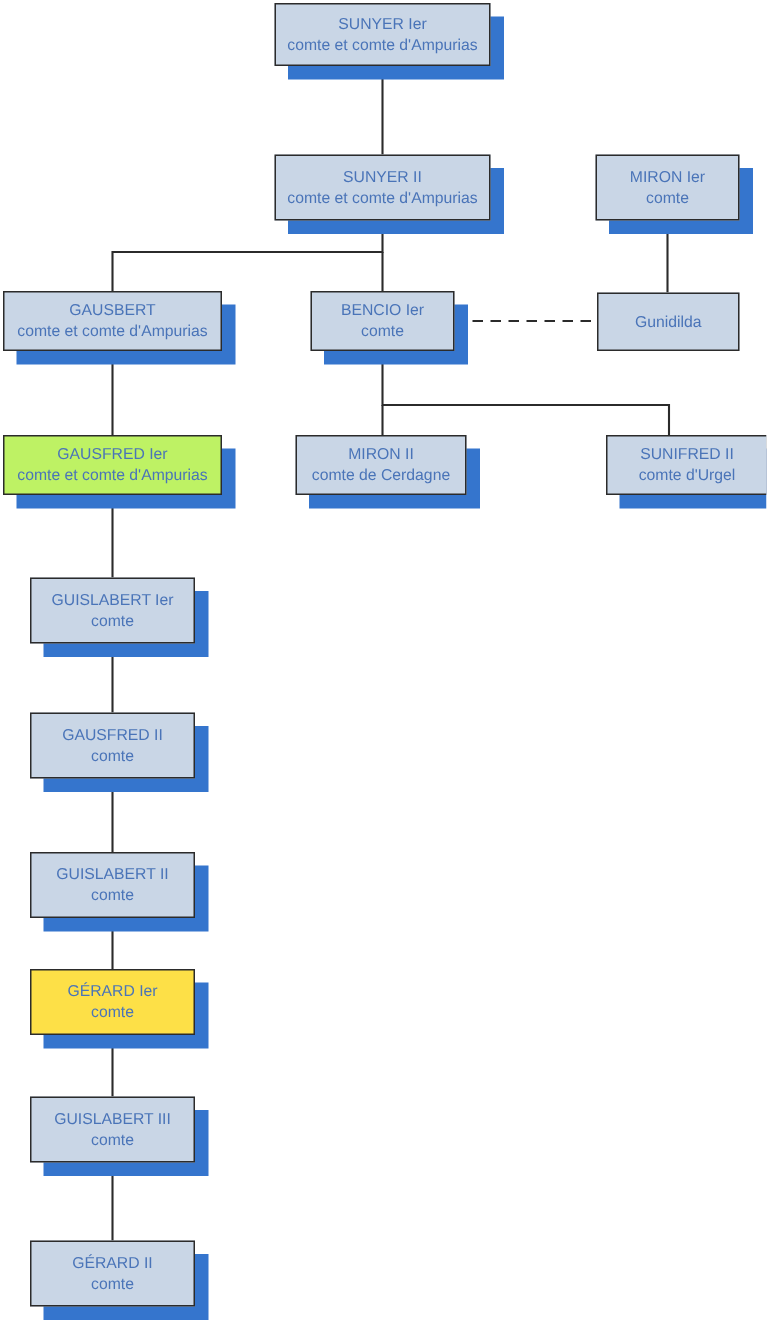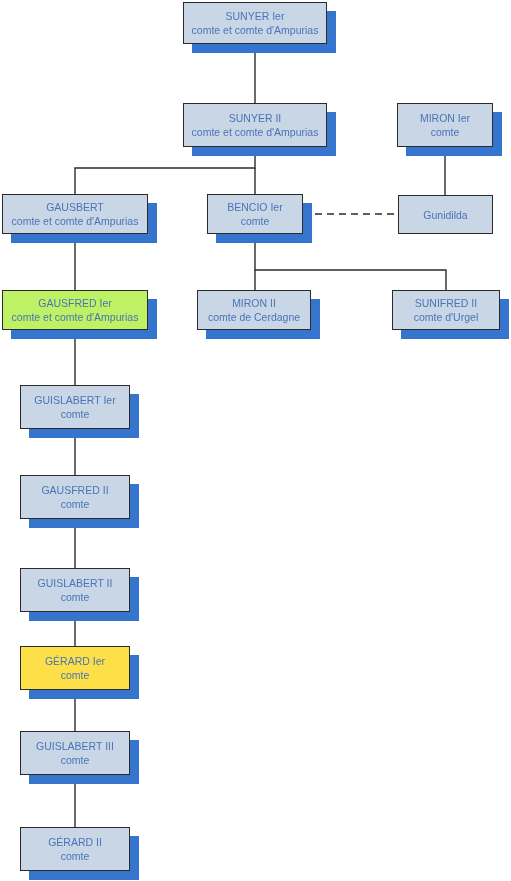--- a/index.html
+++ b/index.html
@@ -124,21 +124,21 @@
           <div class="node-line2">comte et comte d'Ampurias</div>
         </div>
       </div>
       <div class="node" style="left: 197px; top: 290px; width: 114px; height: 40px;">
         <div class="node-shadow" style="background: rgb(53, 117, 205);"></div>
         <div class="node-box" style="background: rgb(201, 214, 230); border-color: rgb(43, 43, 43); color: rgb(74, 116, 184);">
           <div class="node-line1">MIRON II</div>
           <div class="node-line2">comte de Cerdagne</div>
         </div>
       </div>
-      <div class="node" style="left: 392px; top: 290px; width: 108px; height: 40px; text-decoration: underline;">
+      <div class="node" style="left: 404px; top: 290px; width: 108px; height: 40px; text-decoration: underline;">
         <div class="node-shadow" style="background: rgb(53, 117, 205);"></div>
         <div class="node-box" style="background: rgb(201, 214, 230); border-color: rgb(43, 43, 43); color: rgb(74, 116, 184);">
           <div class="node-line1">SUNIFRED II</div>
           <div class="node-line2">comte d'Urgel</div>
         </div>
       </div>
       <div class="node" style="left: 20px; top: 385px; width: 110px; height: 44px;">
         <div class="node-shadow" style="background: rgb(53, 117, 205);"></div>
         <div class="node-box" style="background: rgb(201, 214, 230); border-color: rgb(43, 43, 43); color: rgb(74, 116, 184);">
           <div class="node-line1">GUISLABERT Ier</div>

